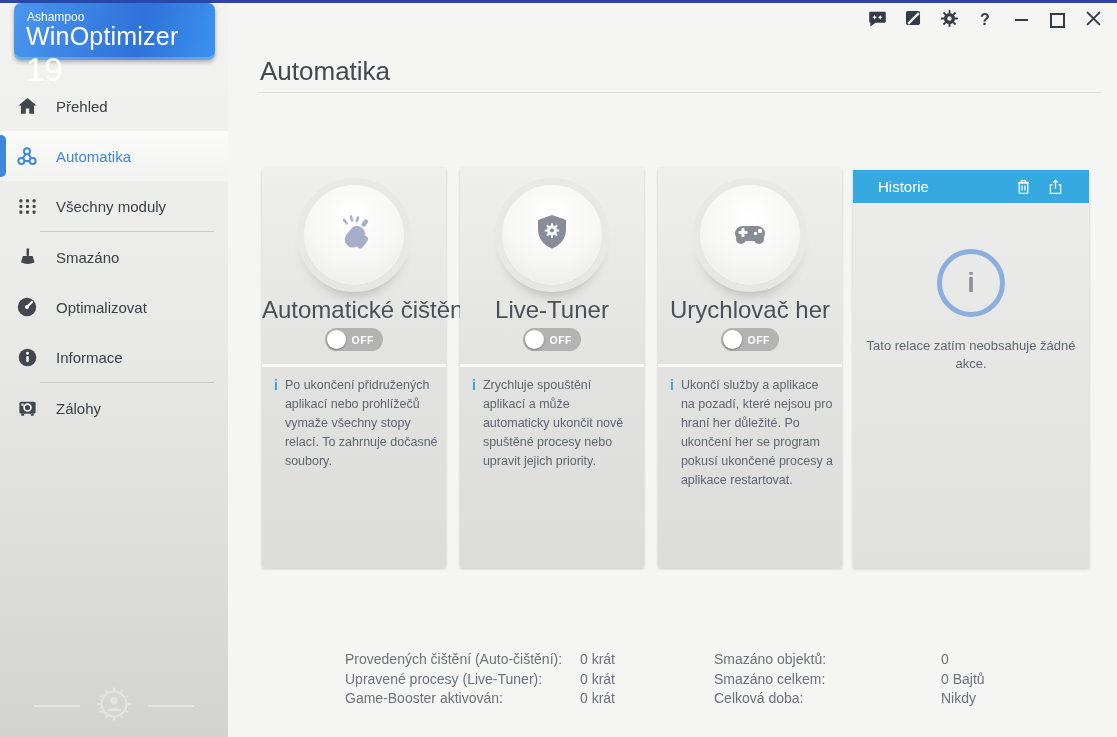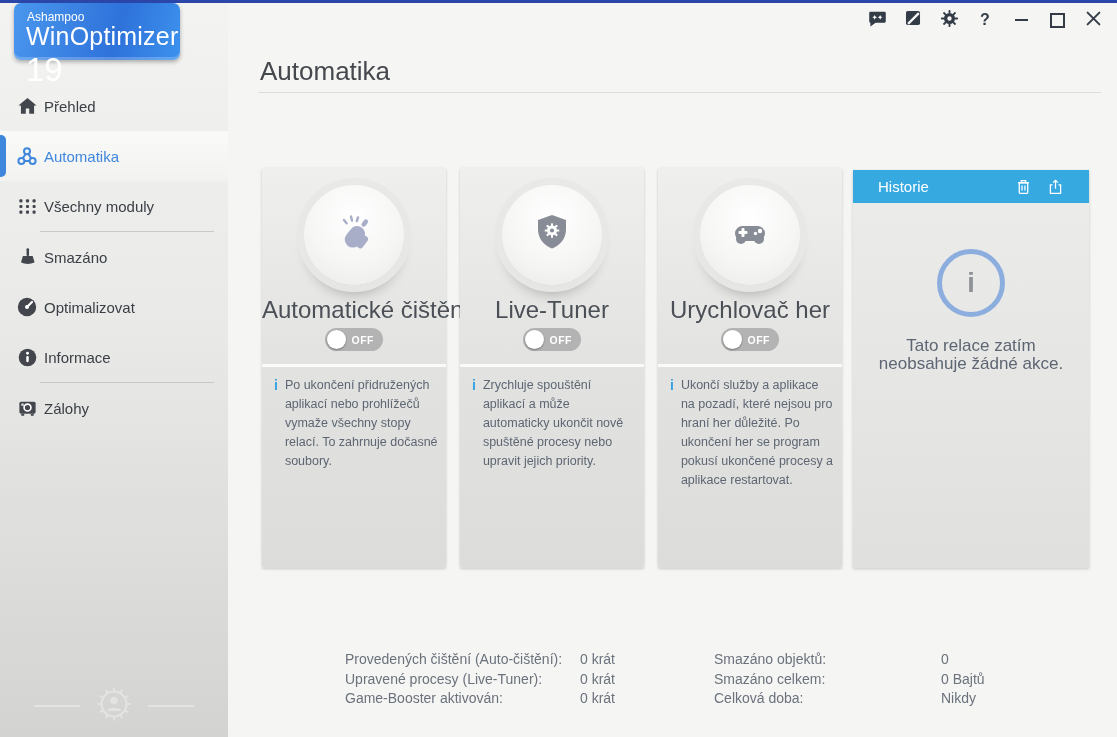--- a/index.html
+++ b/index.html
@@ -6,30 +6,30 @@
   #root{
     position:relative;width:1117px;height:737px;overflow:hidden;
     background:#f5f5f4;font-family:"Liberation Sans",sans-serif;
     outline:1px solid #a9a9a9;
   }
   .topline{position:absolute;top:0;left:0;right:0;height:3px;background:#2a46a8;z-index:30;}
 
   
   .sidebar{position:absolute;top:0;left:0;width:228px;height:737px;
     background:linear-gradient(180deg,#f3f3f2 0%,#e9e9e8 45%,#d3d3d2 100%);}
-  .logo{position:absolute;top:3px;left:14px;width:166px;height:57px;border-radius:7px;
+  .logo{position:absolute;top:3px;left:14px;width:201px;height:57px;border-radius:7px;
     background:linear-gradient(105deg,#4a97ee 0%,#2e72da 62%,#3d92ee 100%);
     box-shadow:inset 0 -3px 0 rgba(255,255,255,.22), 0 2px 4px rgba(0,0,0,.3);
     color:#fff;cursor:default;}
   .logo-brand{position:absolute;top:7px;left:13px;font-size:12px;}
   .logo-row{position:absolute;top:19px;left:12px;right:8px;display:flex;align-items:baseline;flex-direction:column;}
   .logo-product{font-size:25px;font-weight:400;letter-spacing:.2px;}
   .logo-version{font-size:33px;font-weight:300;}
   .menu{position:absolute;top:81px;left:0;right:0;}
-  .menu-item{height:50px;display:flex;align-items:center;padding-left:15px;gap:5px;
+  .menu-item{height:50px;display:flex;align-items:center;padding-left:15px;gap:17px;
     font-size:15px;color:#3b4046;position:relative;cursor:pointer;}
   .menu-item .mi-icon{width:24px;height:24px;display:flex;align-items:center;justify-content:center;}
   .menu-item.active{background:linear-gradient(180deg,#fafaf9,#f2f2f1);color:#3f87dd;}
   .menu-item.active::before{content:"";position:absolute;left:-4px;top:4px;bottom:4px;width:10px;
     border-radius:6px;background:#3f87dd;}
   .menu-divider{height:1px;background:#c9c9c8;margin:0 14px 0 40px;}
   .watermark{position:absolute;bottom:7px;left:0;width:228px;display:flex;align-items:center;
     justify-content:center;gap:12px;}
   .wm-line{width:46px;height:2px;background:#e3e3e2;}
 
@@ -73,21 +73,21 @@
   .hist-title{color:#fff;font-size:15px;flex:1;}
   .hist-actions{display:flex;gap:15px;align-items:center;}
   .hist-actions .hi{cursor:pointer;display:flex;}
   .hist-body{position:absolute;top:33px;left:0;right:0;bottom:0;
     background:linear-gradient(180deg,#ebebea 0%,#e0e0df 100%);}
   .hist-circle{position:absolute;top:46px;left:50%;transform:translateX(-50%);
     width:58px;height:58px;border:5px solid #8caede;border-radius:50%;
     display:flex;align-items:center;justify-content:center;
     color:#8f9296;font-size:27px;font-weight:bold;}
   .hist-text{position:absolute;top:134px;left:12px;right:12px;text-align:center;
-    color:#5d6672;font-size:17px;line-height:18px;}
+    color:#5d6672;font-size:13px;line-height:18px;}
 
   
   .stats-col{position:absolute;top:650px;font-size:14px;color:#6b727c;}
   .stats-left{left:345px;width:282px;}
   .stats-right{left:714px;width:275px;}
   .stat-row{display:flex;height:19.5px;line-height:19.5px;}
   .stats-left .stat-label{width:235px;}
   .stats-right .stat-label{width:227px;}
 </style>
 </head>

